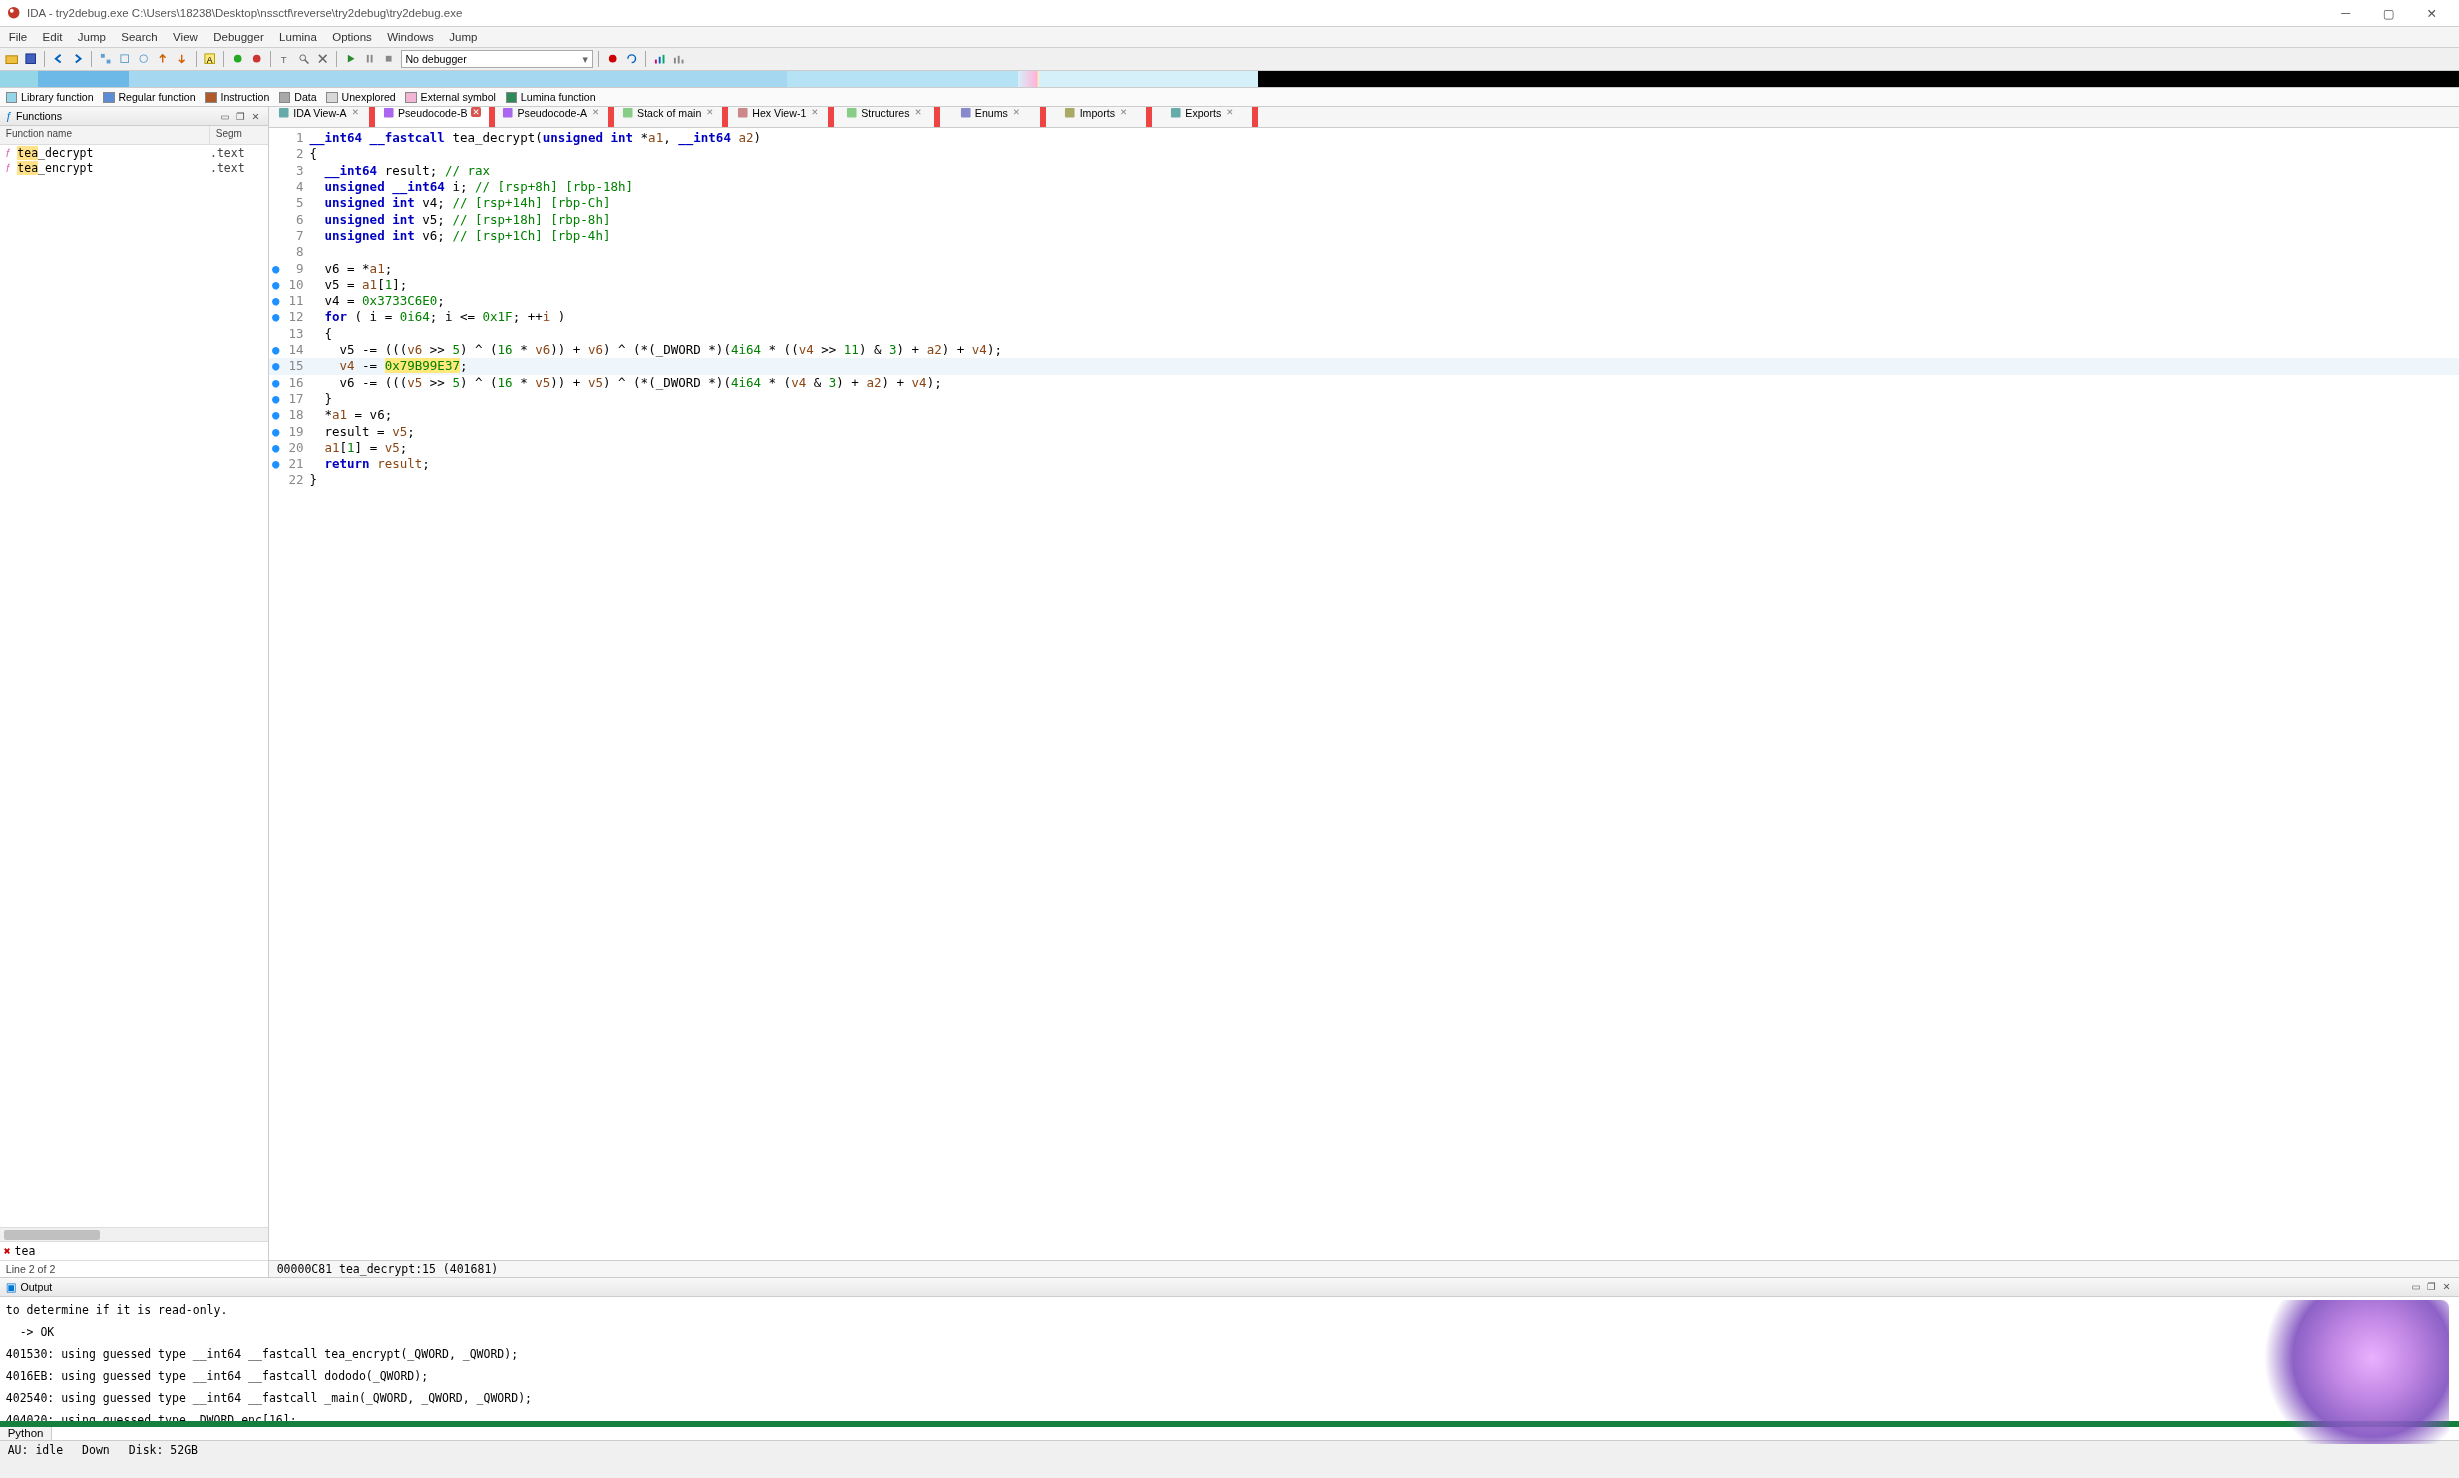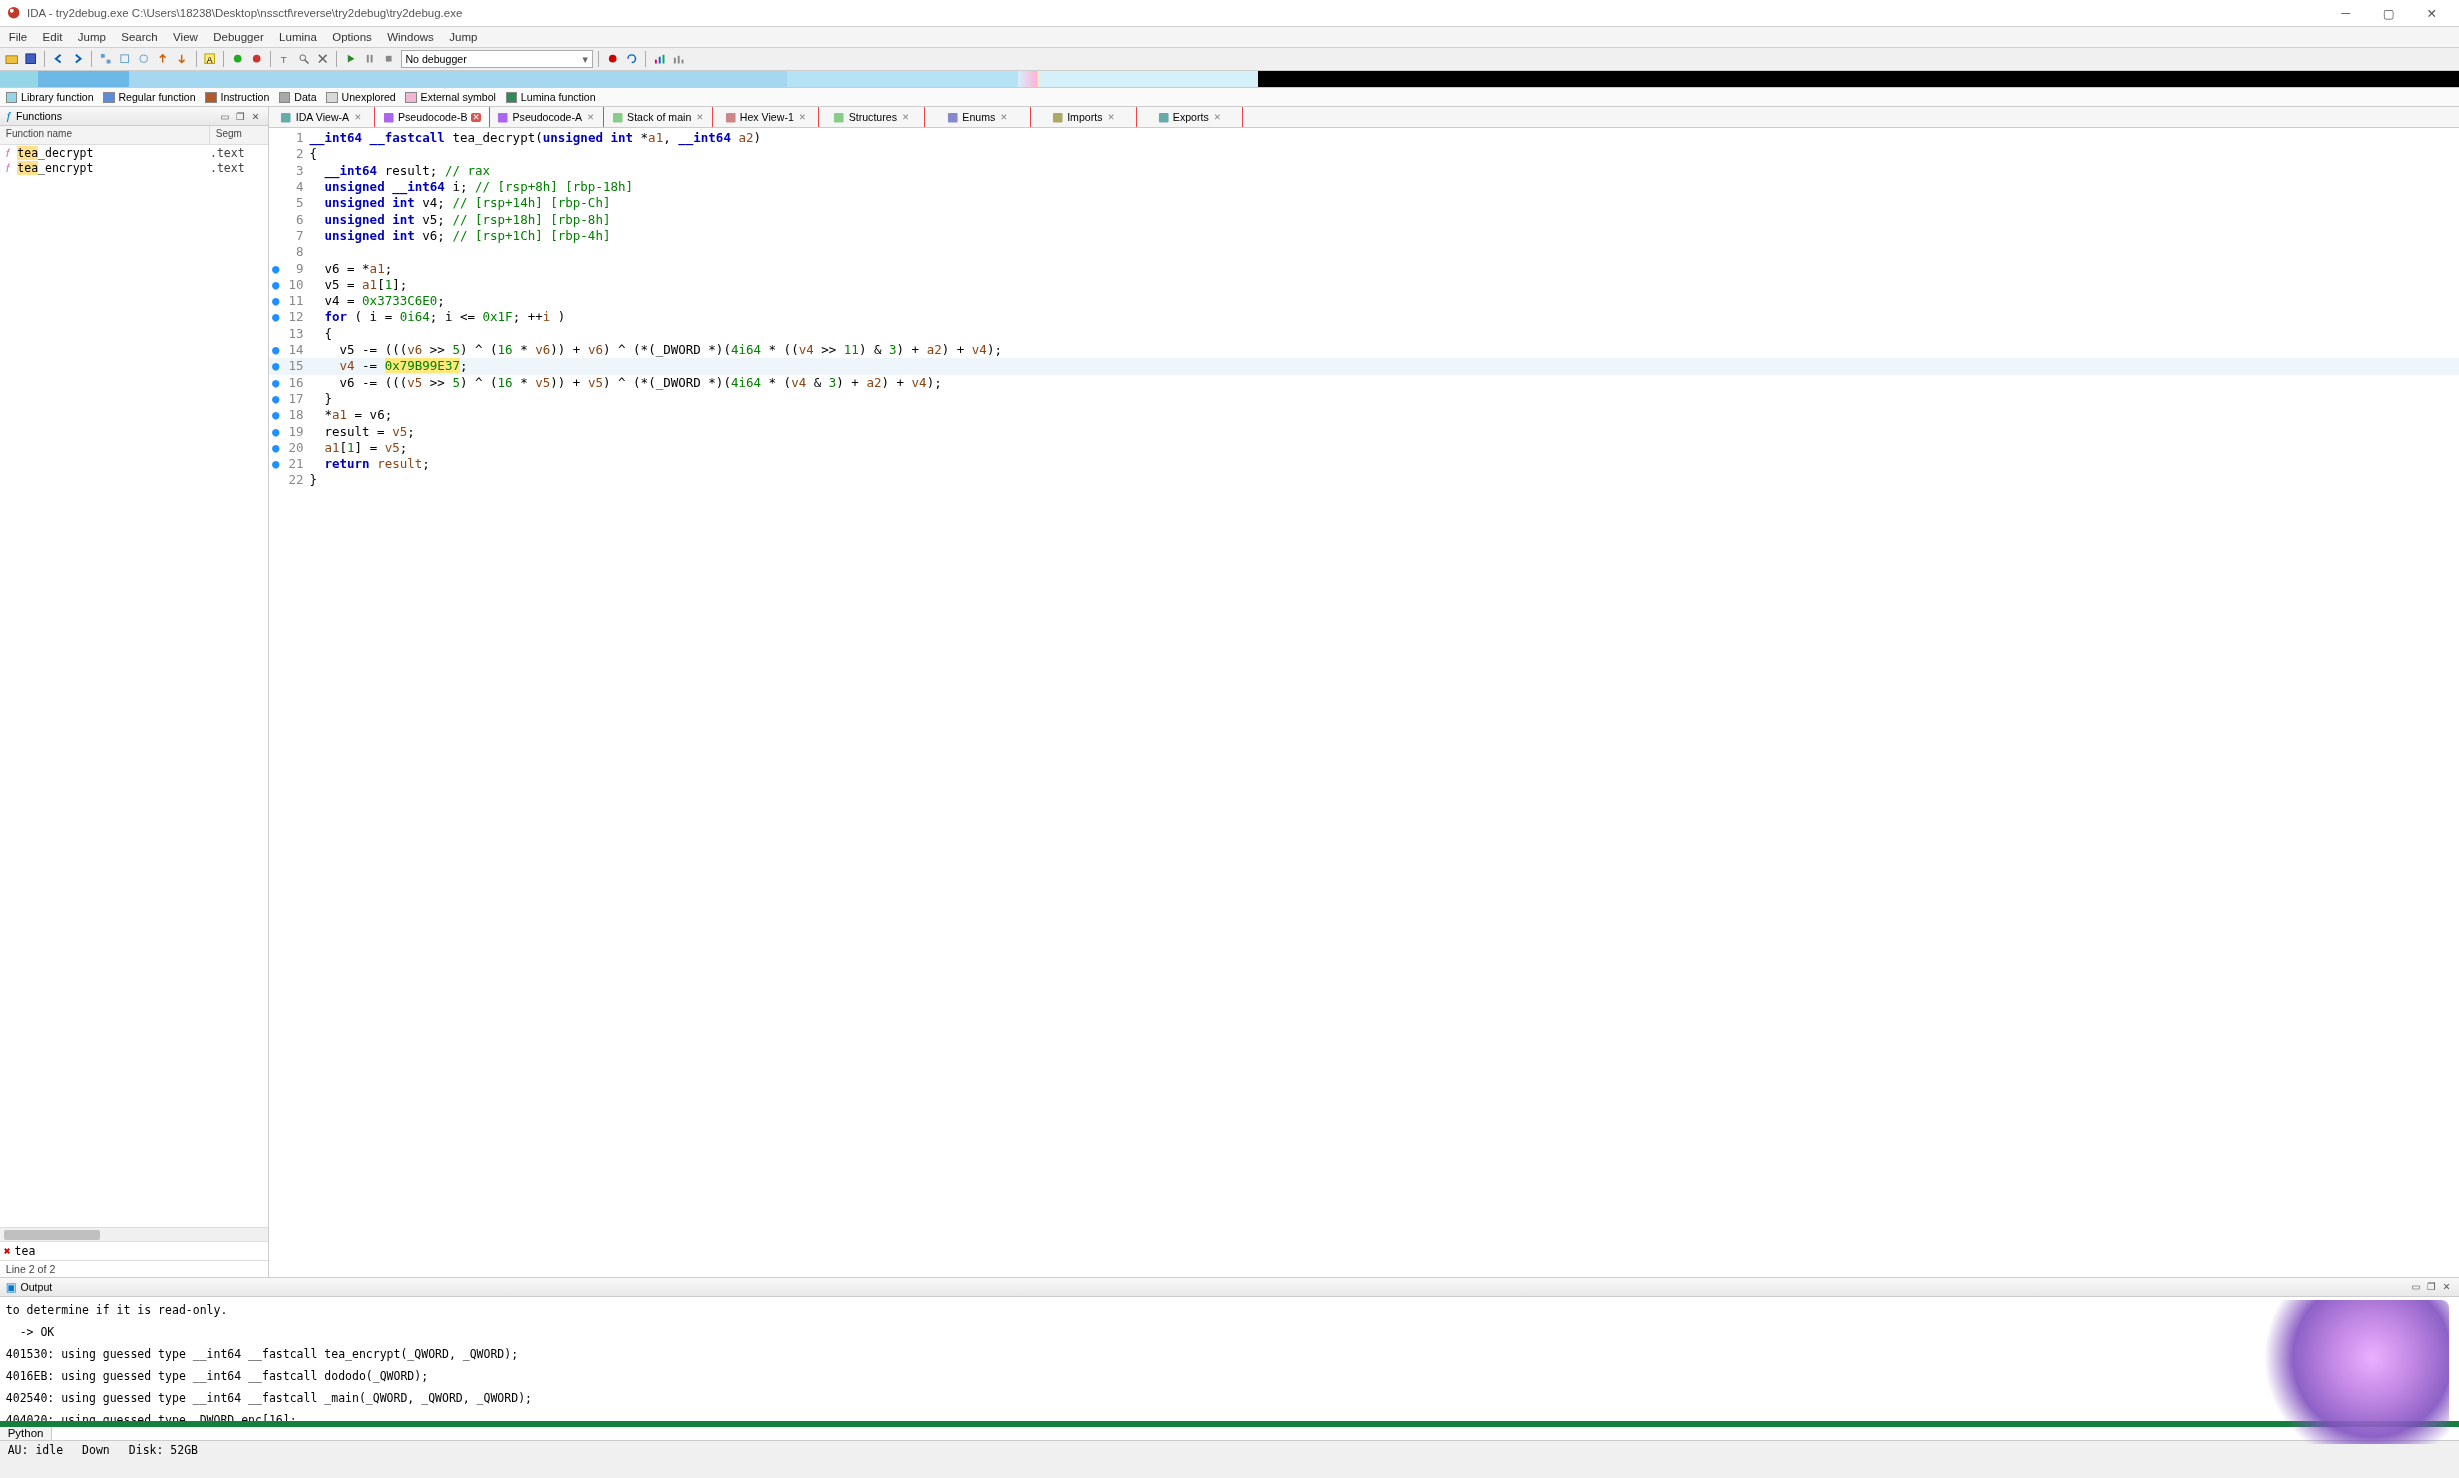--- a/index.html
+++ b/index.html
@@ -42,21 +42,21 @@
   .func-row .fn { flex: 1; padding-left: 1.9px; }
   .func-row .sg { width: 58px; color: #444; }
   .func-row .hl { background: #ffe28a; }
   .scrollbar-h { height: 13.4px; background: #f0f0f0; border-top: 1px solid #ddd; position:relative; }
   .scrollbar-h .thumb { position:absolute; left:3.8px; top:1.9px; width:96px; height:9.6px; background:#c0c0c0; border-radius:1.9px; }
   .filter-row { height: 19px; border-top: 1px solid #ddd; display: flex; align-items: center; padding: 0 3.8px; font-family: Consolas, monospace; font-size: 11.5px; }
   .filter-row .x { color: #c00; margin-right: 3.8px; }
   .linenum-row { height: 17.3px; border-top: 1px solid #ddd; padding: 0 5.8px; display:flex; align-items:center; font-size:10.6px; color:#444; }
   .mainpanel { flex: 1; display: flex; flex-direction: column; background: #fff; }
   .tabs { height: 21px; background: #f6f6f6; display: flex; border-bottom: 1px solid #ccc; overflow:hidden; }
-  .tab { display: flex; align-items: center; padding: 0 7.7px; border-right: 1px solid #ef4444; font-size: 10.6px; gap: 3.8px; min-width: 106px; justify-content:center; }
+  .tab { display: flex; padding: 0 7.7px; border-right: 6px solid #ef4444; font-size: 10.6px; gap: 3.8px; min-width: 106px; justify-content:center; }
   .tab.active { background: #fff; border-bottom: 1.9px solid #fff; margin-bottom:-1px; }
   .tab .ti { width: 11.5px; height: 11.5px; display:inline-block; }
   .tab .tx { width: 9.6px; height: 9.6px; font-size: 8.6px; display: flex; align-items:center; justify-content:center; color: #888; }
   .tab .tx.red { background:#d9534f; color:#fff; border-radius:1.9px; }
   .codeview { flex: 1; overflow: auto; background: #fff; font-family: Consolas, monospace; font-size: 12.5px; line-height: 16.3px; padding-top: 1.9px; }
   .cline { display: flex; white-space: pre; }
   .cline .bp { width: 13.4px; text-align: center; color: #1e90ff; }
   .cline .ln { width: 27px; text-align: right; color: #888; padding-right: 5.8px; }
   .cline .code { flex: 1; }
   .cline.cur { background: #eef5fb; }
@@ -405,20 +405,21 @@
         <div class="cline"><span class="bp">●</span><span class="ln">14</span><span class="code">    v5 -= (((<span class="var">v6</span> &gt;&gt; <span class="num">5</span>) ^ (<span class="num">16</span> * <span class="var">v6</span>)) + <span class="var">v6</span>) ^ (*(_DWORD *)(<span class="num">4i64</span> * ((<span class="var">v4</span> &gt;&gt; <span class="num">11</span>) &amp; <span class="num">3</span>) + <span class="var">a2</span>) + <span class="var">v4</span>);</span></div>
         <div class="cline cur"><span class="bp">●</span><span class="ln">15</span><span class="code">    <span class="var">v4</span> -= <span class="hlnum">0x79B99E37</span>;</span></div>
         <div class="cline"><span class="bp">●</span><span class="ln">16</span><span class="code">    v6 -= (((<span class="var">v5</span> &gt;&gt; <span class="num">5</span>) ^ (<span class="num">16</span> * <span class="var">v5</span>)) + <span class="var">v5</span>) ^ (*(_DWORD *)(<span class="num">4i64</span> * (<span class="var">v4</span> &amp; <span class="num">3</span>) + <span class="var">a2</span>) + <span class="var">v4</span>);</span></div>
         <div class="cline"><span class="bp">●</span><span class="ln">17</span><span class="code">  }</span></div>
         <div class="cline"><span class="bp">●</span><span class="ln">18</span><span class="code">  *<span class="var">a1</span> = v6;</span></div>
         <div class="cline"><span class="bp">●</span><span class="ln">19</span><span class="code">  result = <span class="var">v5</span>;</span></div>
         <div class="cline"><span class="bp">●</span><span class="ln">20</span><span class="code">  <span class="var">a1</span>[<span class="num">1</span>] = <span class="var">v5</span>;</span></div>
         <div class="cline"><span class="bp">●</span><span class="ln">21</span><span class="code">  <span class="kw">return</span> <span class="var">result</span>;</span></div>
         <div class="cline"><span class="bp"> </span><span class="ln">22</span><span class="code">}</span></div>
       </div>
+    <div class="statusline">00000C81 tea_decrypt:15 (401681)</div>
   </div>
 </div>
 
 <div class="output-panel">
   <div class="panel-head">
     <span style="color:#0078d7;margin-right:3.8px">▣</span>
     <span class="ptitle">Output</span>
     <span class="pbtn">▭</span>
     <span class="pbtn">❐</span>
     <span class="pbtn">✕</span>

